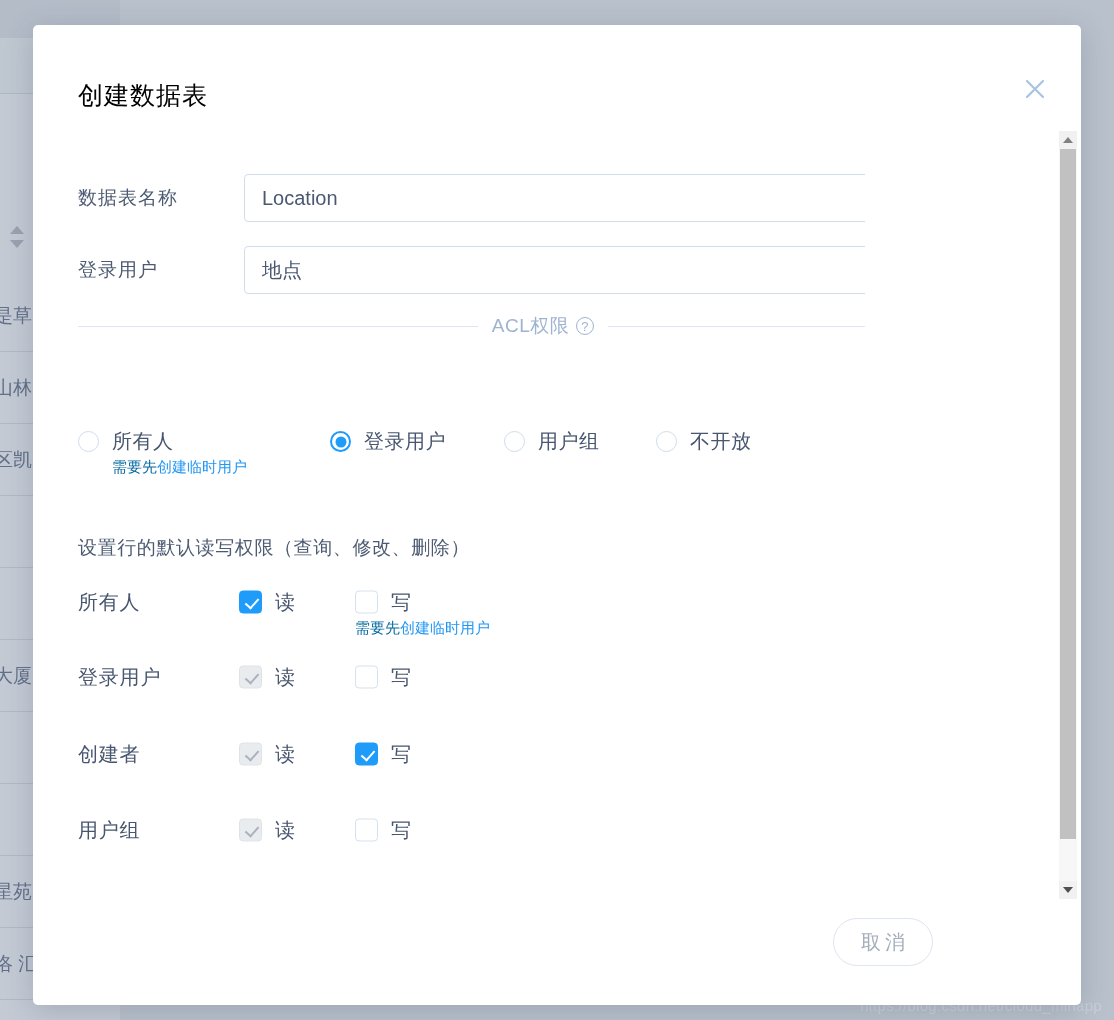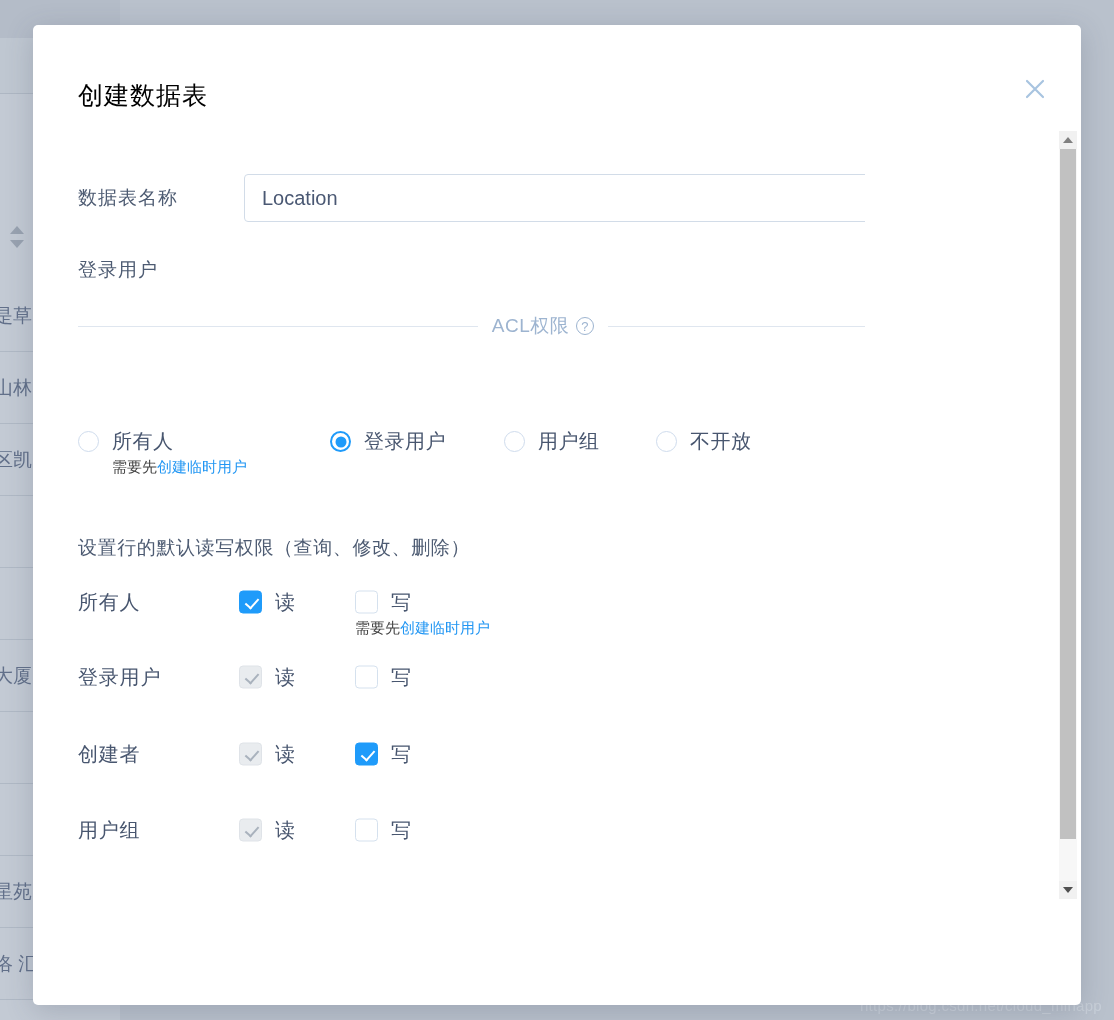--- a/index.html
+++ b/index.html
@@ -200,21 +200,21 @@
     font-size: 20px; color: #48566f;
     letter-spacing: .5px;
     white-space: nowrap;
   }
   .radio-hint {
     position: absolute;
     left: 34px; top: 30px;
     font-size: 15px;
     white-space: nowrap;
   }
-  .hint-grey { color: #404040; }
+  .hint-grey { color: #0369a1; }
   .hint-link { color: #2196f3; cursor: pointer; font-family: Liberation Serif, serif; }
 
   
   .perm-row {
     position: absolute; left: 45px;
     width: 930px; height: 34px;
   }
   .perm-row .who {
     position: absolute; left: 0; top: 50%;
     transform: translateY(-50%);
@@ -390,20 +390,21 @@
 
   <div class="modal-body">
 
     <div class="form-row" style="top:44px;">
       <div class="lbl">数据表名称</div>
       <input class="field" type="text" value="Location" style="">
     </div>
 
     <div class="form-row" style="top:116px;">
       <div class="lbl">登录用户</div>
+      <input class="field" type="text" value="地点" style="">
     </div>
 
     <div class="acl-divider">
       <div class="line"></div>
       <div class="acl-text">
         <span>ACL权限</span>
         <span class="qmark">?</span>
       </div>
       <div class="line"></div>
     </div>
@@ -494,15 +495,16 @@
     <div class="sb-thumb"></div>
     <div class="sb-btn up">
       <span class="arw"></span>
     </div>
     <div class="sb-btn down">
       <span class="arw"></span>
     </div>
   </div>
 
   <div class="footer">
+    <div class="btn btn-cancel">取消</div>
   </div>
 
 </div>
 
 </body></html>

